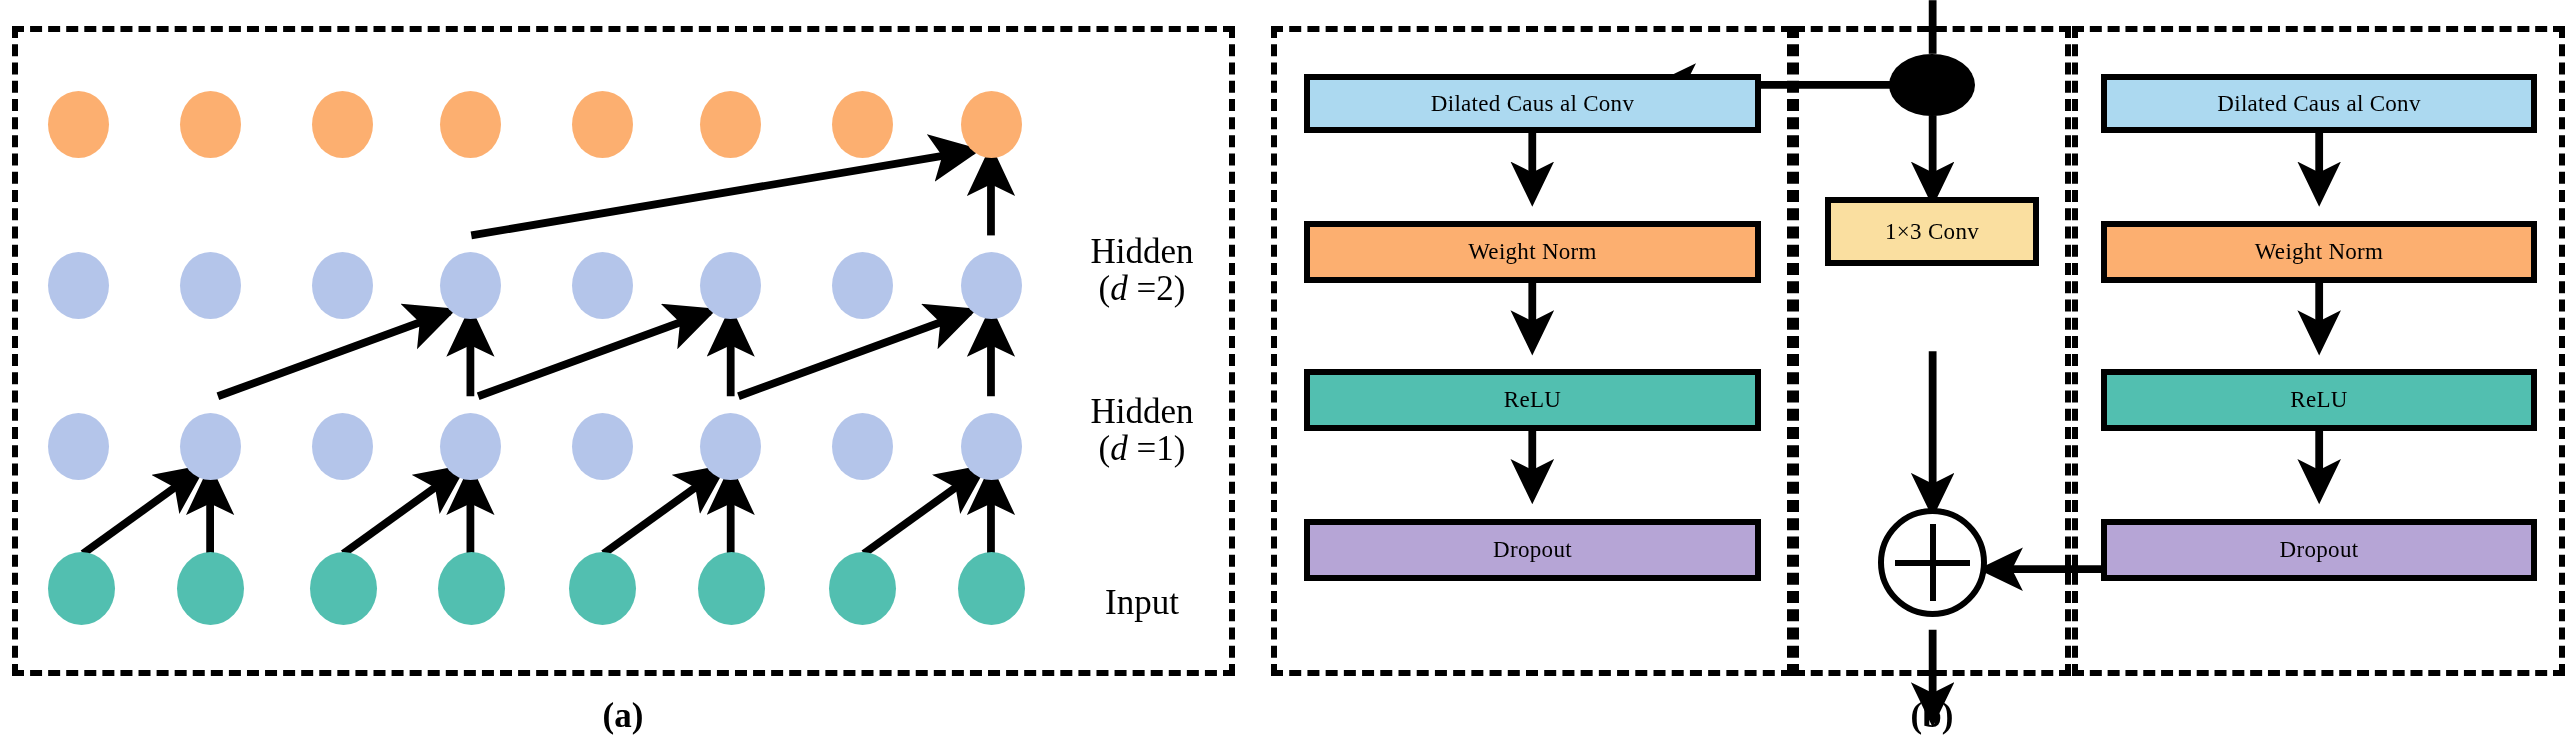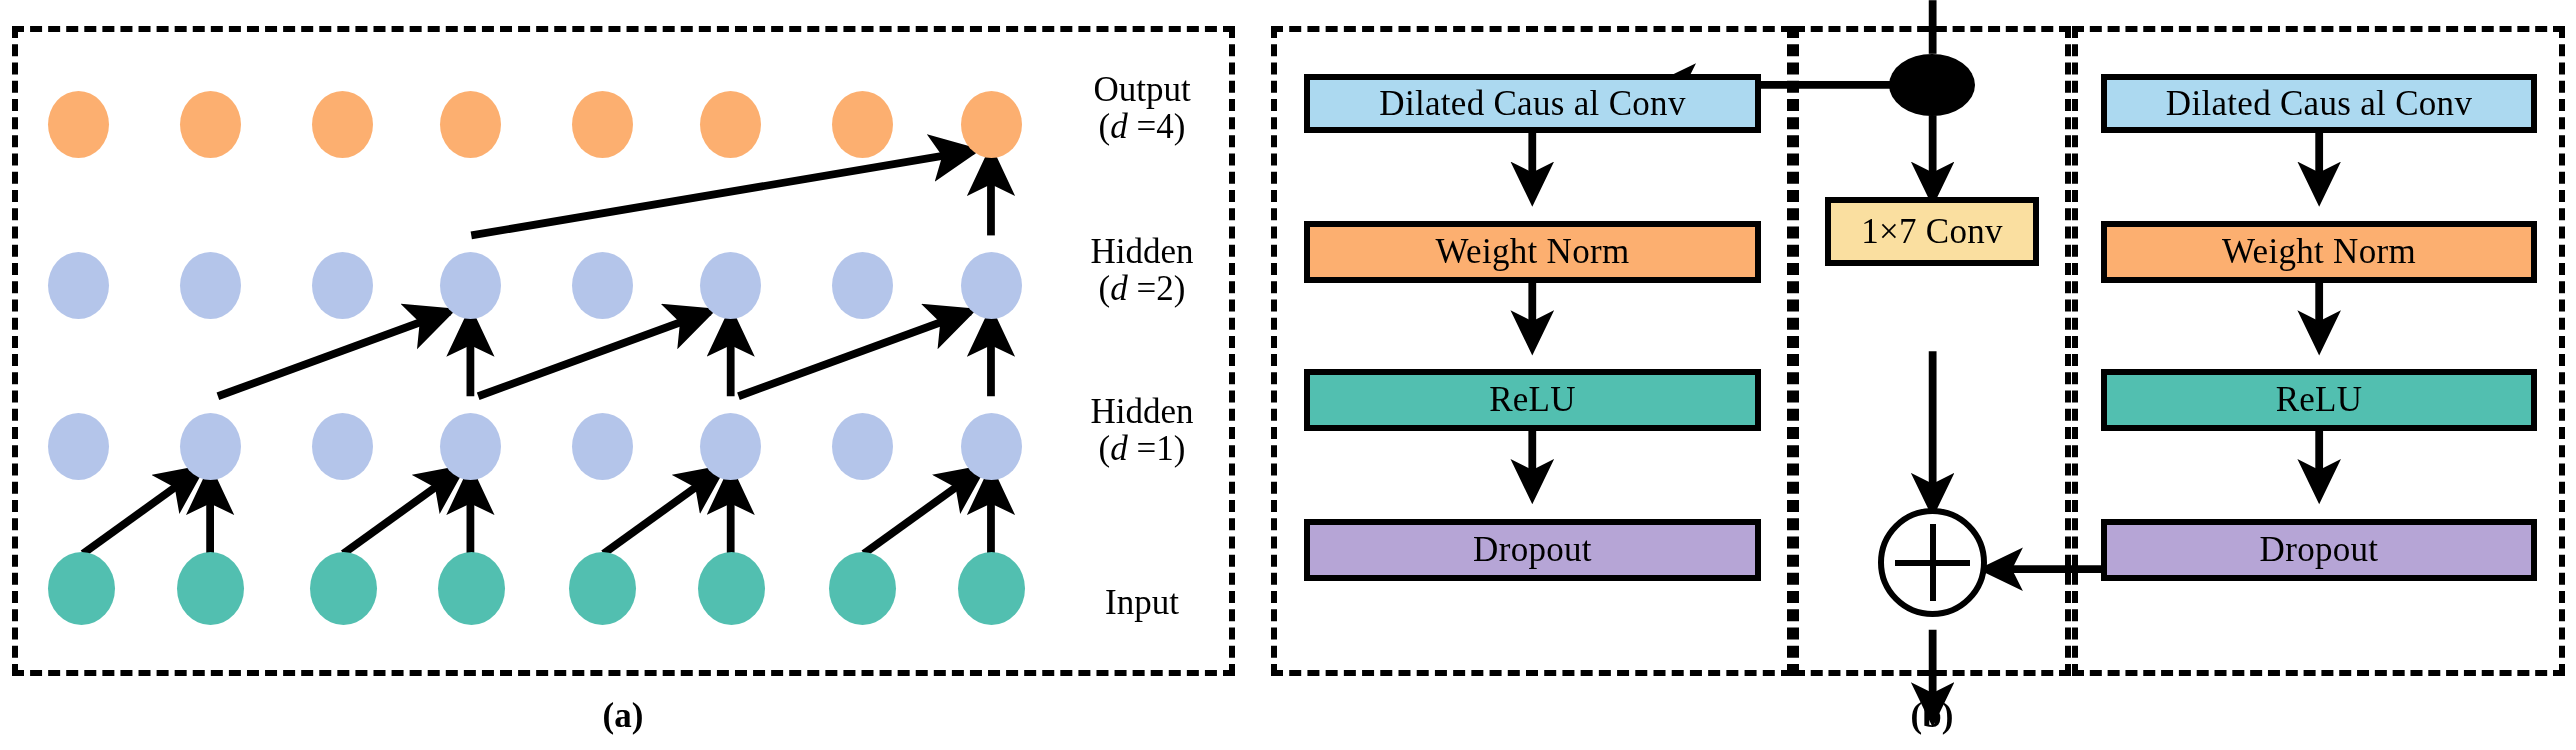--- a/index.html
+++ b/index.html
@@ -61,21 +61,21 @@
 
   
   .blockbox {
     position: absolute;
     border: 6px solid #000000;
     box-sizing: border-box;
     display: flex;
     align-items: center;
     justify-content: center;
     color: #000000;
-    font-size: 35px;
+    font-size: 23px;
     letter-spacing: 0.3px;
     font-family: "Liberation Serif", "DejaVu Serif", serif;
   }
 
   
   .splitdot {
     position: absolute;
     background: #000000;
     border-radius: 50%;
   }
@@ -186,24 +186,20 @@
 
   <div class="node" style="left:48px;  top:552px; width:67px; height:73px; background:#52BFB0;"></div>
   <div class="node" style="left:177px; top:552px; width:67px; height:73px; background:#52BFB0;"></div>
   <div class="node" style="left:310px; top:552px; width:67px; height:73px; background:#52BFB0;"></div>
   <div class="node" style="left:438px; top:552px; width:67px; height:73px; background:#52BFB0;"></div>
   <div class="node" style="left:569px; top:552px; width:67px; height:73px; background:#52BFB0;"></div>
   <div class="node" style="left:698px; top:552px; width:67px; height:73px; background:#52BFB0;"></div>
   <div class="node" style="left:829px; top:552px; width:67px; height:73px; background:#52BFB0;"></div>
   <div class="node" style="left:958px;top:552px; width:67px; height:73px; background:#52BFB0;"></div>
 
-  <div class="layer-label" style="left:1051px; top:71px; width:182px;">
-    <span>Output</span>
-    <span class="sub">(<span class="ital">d</span><span> =4)</span></span>
-  </div>
 
   <div class="layer-label" style="left:1051px; top:233px; width:182px;">
     <span>Hidden</span>
     <span class="sub">(<span class="ital">d</span><span> =2)</span></span>
   </div>
 
   <div class="layer-label" style="left:1051px; top:393px; width:182px;">
     <span>Hidden</span>
     <span class="sub">(<span class="ital">d</span><span> =1)</span></span>
   </div>
@@ -259,21 +255,21 @@
   <div class="blockbox" style="left:1304px; top:369px; width:457px; height:62px; background:#52BFB0;">
     <span>ReLU</span>
   </div>
   <div class="blockbox" style="left:1304px; top:519px; width:457px; height:62px; background:#B6A5D6;">
     <span>Dropout</span>
   </div>
 
   <div class="splitdot" style="left:1889px; top:54px; width:86px; height:62px;"></div>
 
   <div class="blockbox" style="left:1825px; top:197px; width:214px; height:69px; background:#FADFA0;">
-    <span>1×7 Conv</span>
+    <span>1×3 Conv</span>
   </div>
 
   <div class="pluscircle" style="left:1878px; top:508px; width:109px; height:109px;">
     <span class="bar-h"></span>
     <span class="bar-v"></span>
   </div>
 
   <div class="blockbox" style="left:2101px; top:74px; width:436px; height:59px; background:#ACD9F0;">
     <span>Dilated Caus al Conv</span>
   </div>

